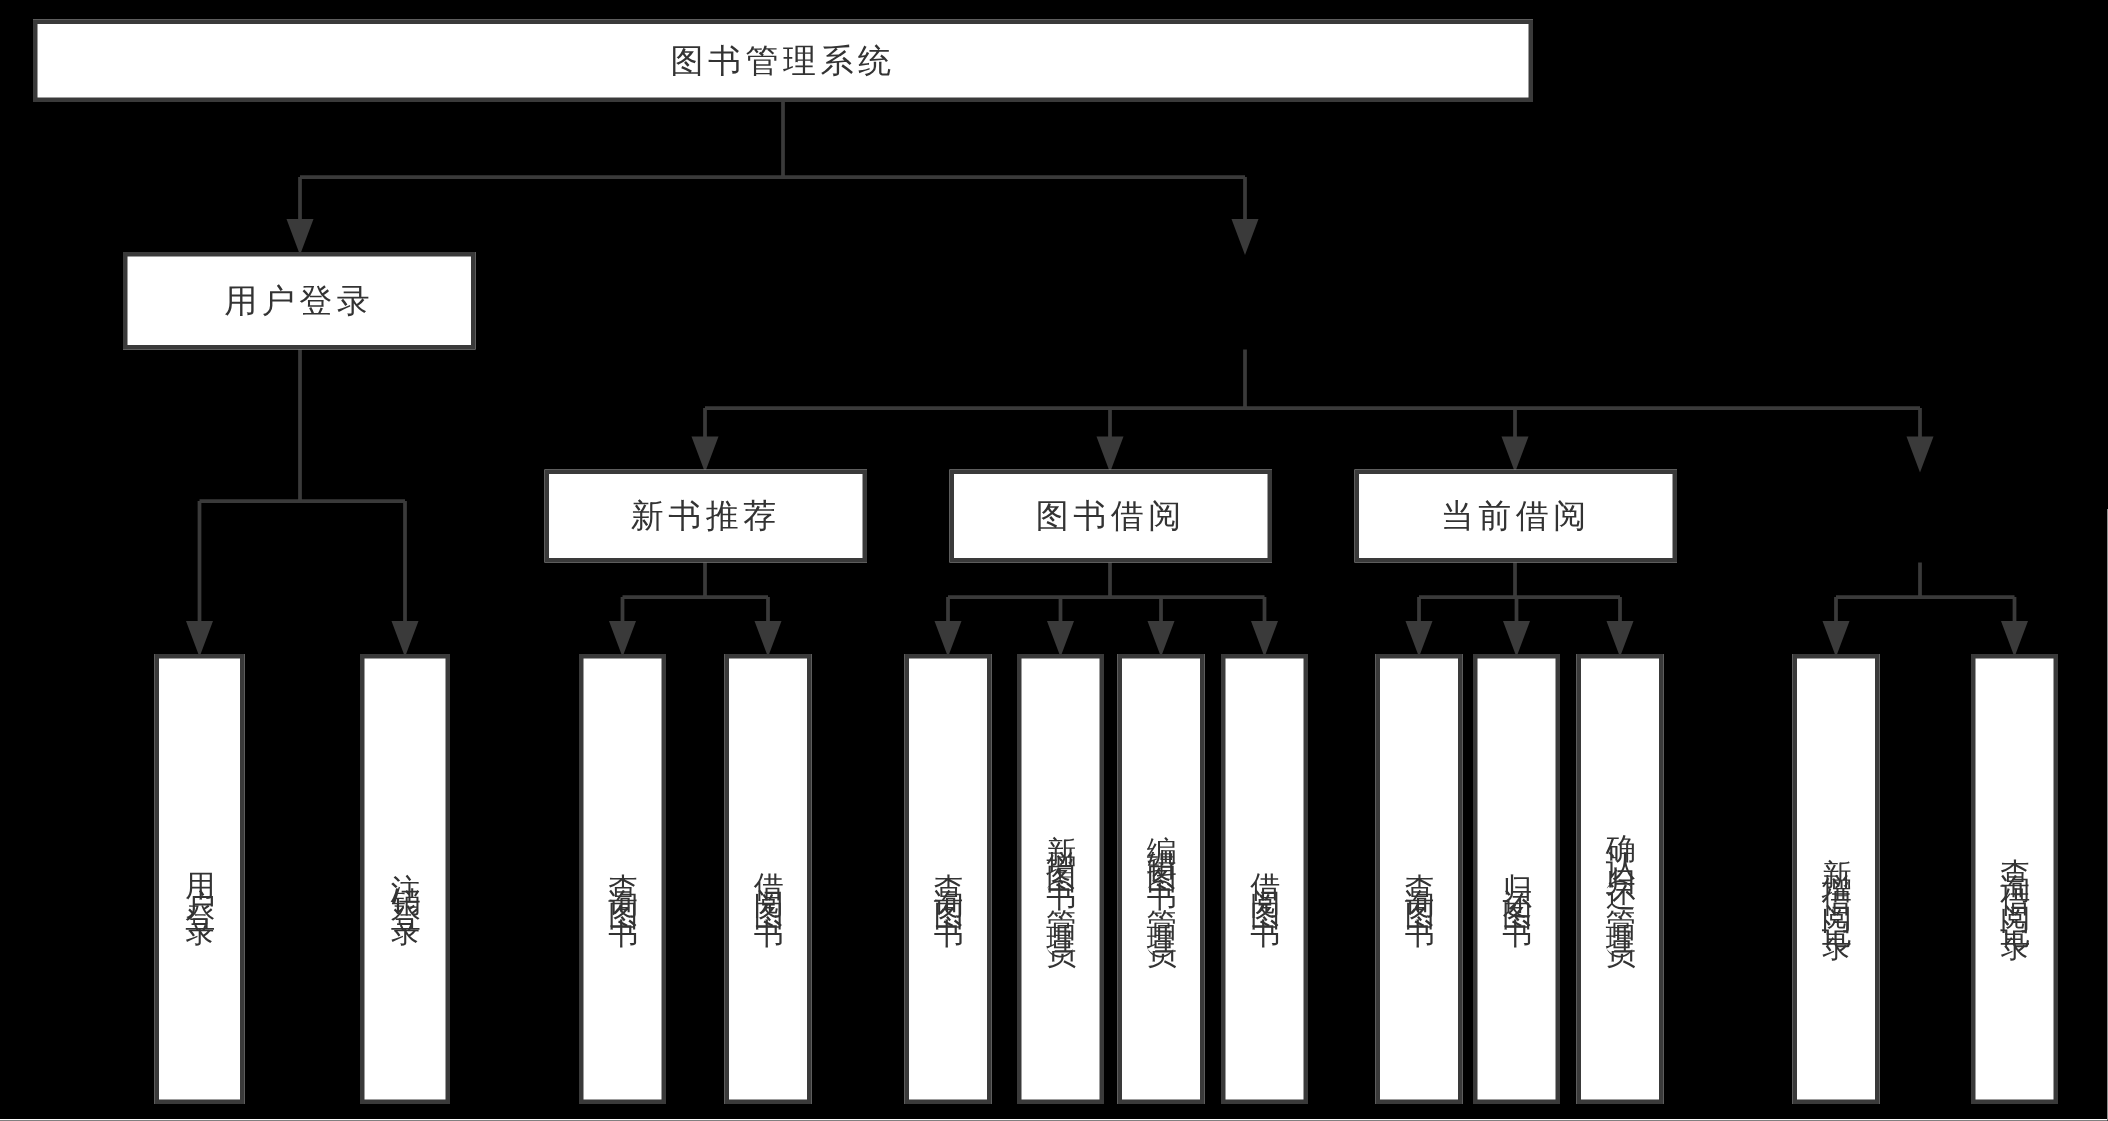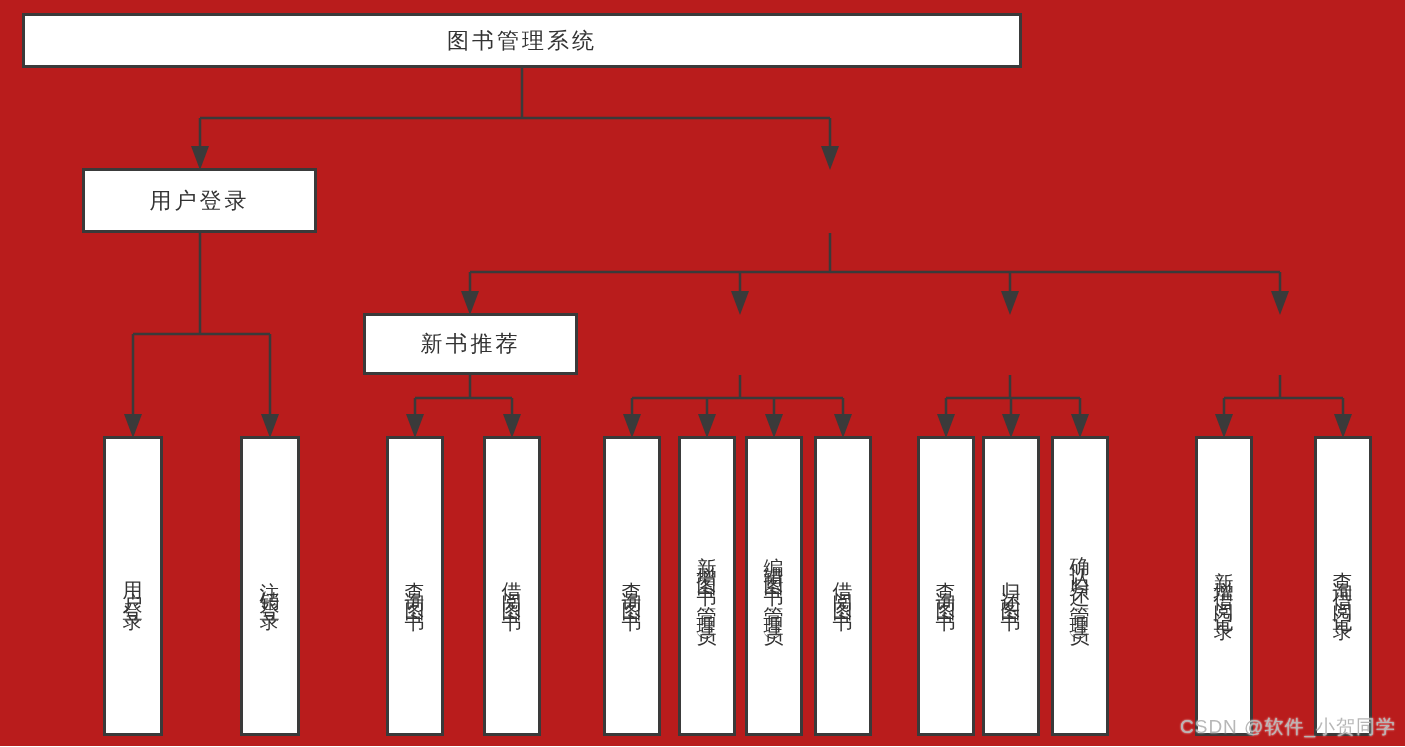--- a/index.html
+++ b/index.html
@@ -1,19 +1,19 @@
 <!DOCTYPE html>
 <html><head>
 <meta charset="utf-8">
 <style>
   html,body { margin:0; padding:0; background:#ffffff; }
   .canvas {
     position:relative;
     width:1405px; height:746px;
-    background:#b91c1c;
+    background:#000000;
     font-family:"Liberation Sans", sans-serif;
     overflow:hidden;
   }
   svg.connectors {
     position:absolute; left:0; top:0;
     width:1405px; height:747px;
     z-index:1;
   }
   .node {
     position:absolute;
@@ -82,20 +82,22 @@
       <polygon points="1215,414 1233,414 1224,438"></polygon>
       <polygon points="1334,414 1352,414 1343,438"></polygon>
     </g>
   </svg>
 
   <div class="node hbox" style="left:22px; top:13px; width:1000px; height:55px;">图书管理系统</div>
 
   <div class="node hbox" style="left:82px; top:168px; width:235px; height:65px;">用户登录</div>
 
   <div class="node hbox" style="left:363px; top:313px; width:215px; height:62px;">新书推荐</div>
+  <div class="node hbox" style="left:633px; top:313px; width:215px; height:62px;">图书借阅</div>
+  <div class="node hbox" style="left:903px; top:313px; width:215px; height:62px;">当前借阅</div>
 
   <div class="node vbox" style="left:103px; top:436px; width:60px; height:300px;">
     <span class="vtext">用户登录</span>
   </div>
   <div class="node vbox" style="left:240px; top:436px; width:60px; height:300px;">
     <span class="vtext">注销登录</span>
   </div>
 
   <div class="node vbox" style="left:386px; top:436px; width:58px; height:300px;">
     <span class="vtext">查询图书</span>
@@ -127,15 +129,14 @@
     <span class="vtext">确认归还（管理员）</span>
   </div>
 
   <div class="node vbox" style="left:1195px; top:436px; width:58px; height:300px;">
     <span class="vtext">新增借阅记录</span>
   </div>
   <div class="node vbox" style="left:1314px; top:436px; width:58px; height:300px;">
     <span class="vtext">查询借阅记录</span>
   </div>
 
-  <div class="watermark">CSDN @软件_小贺同学</div>
 
 </div>
 
 </body></html>

